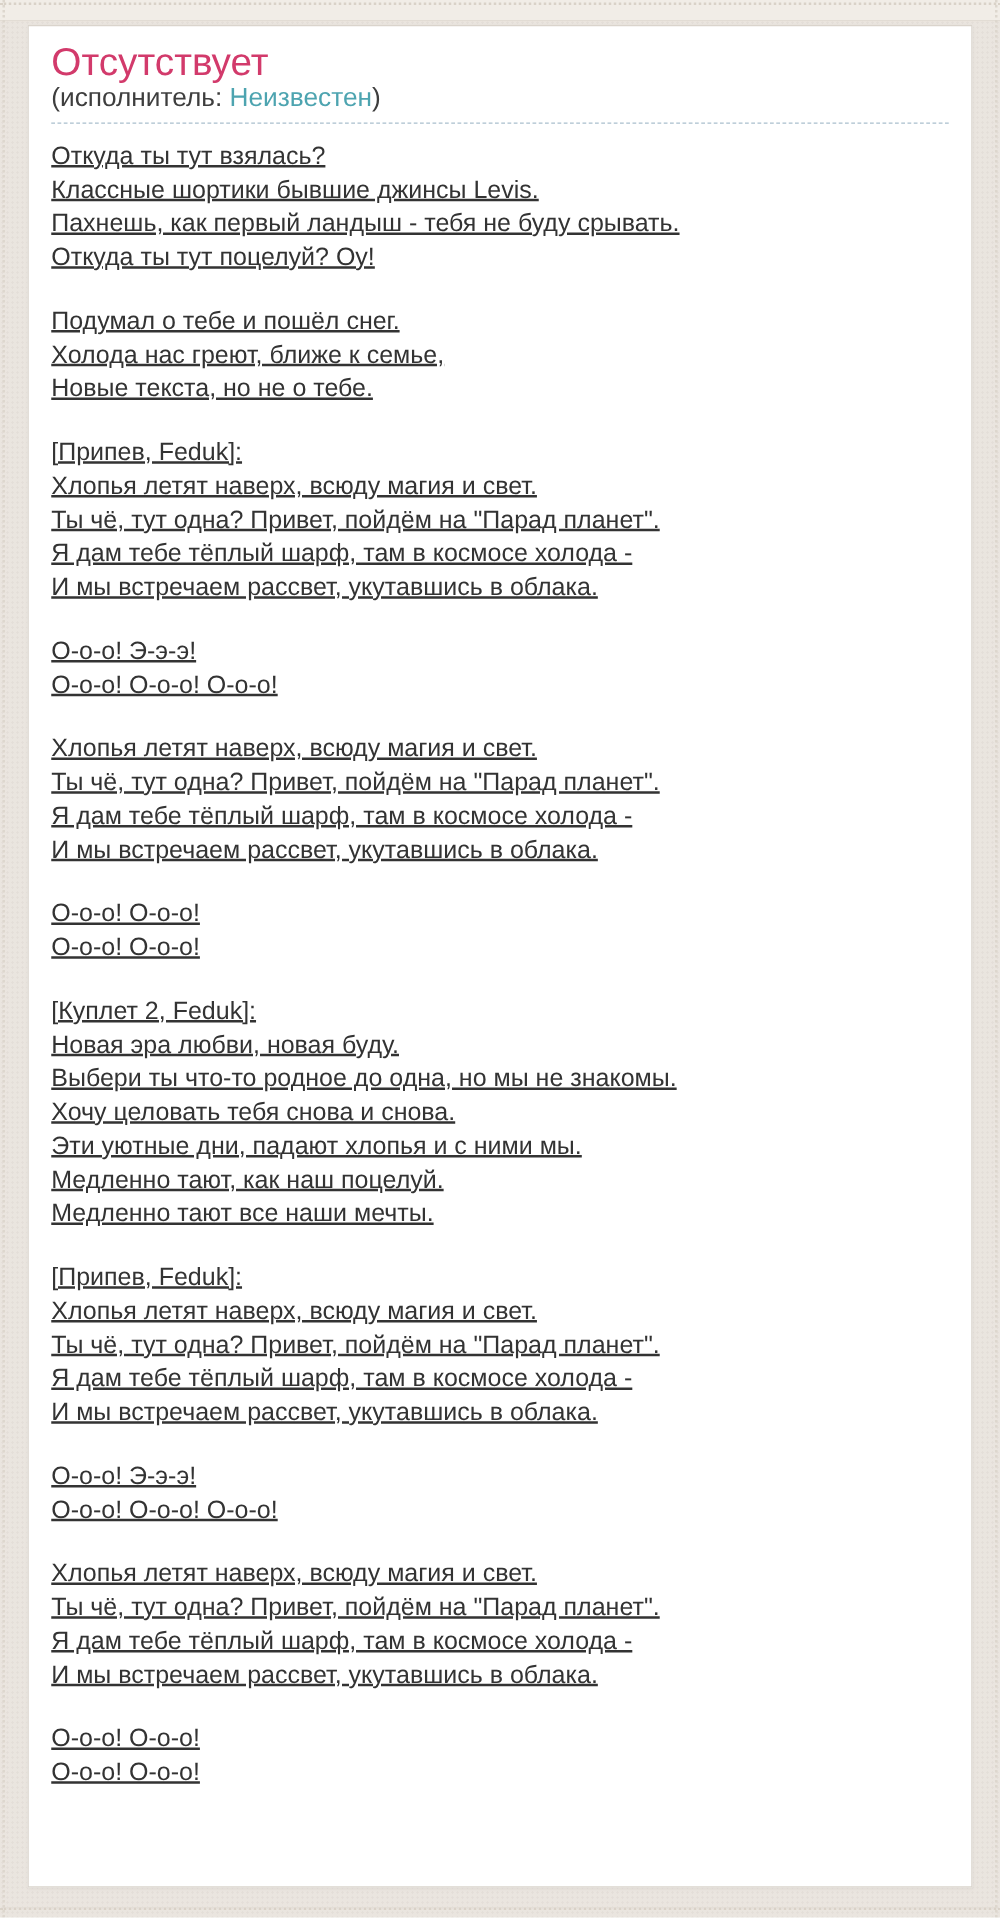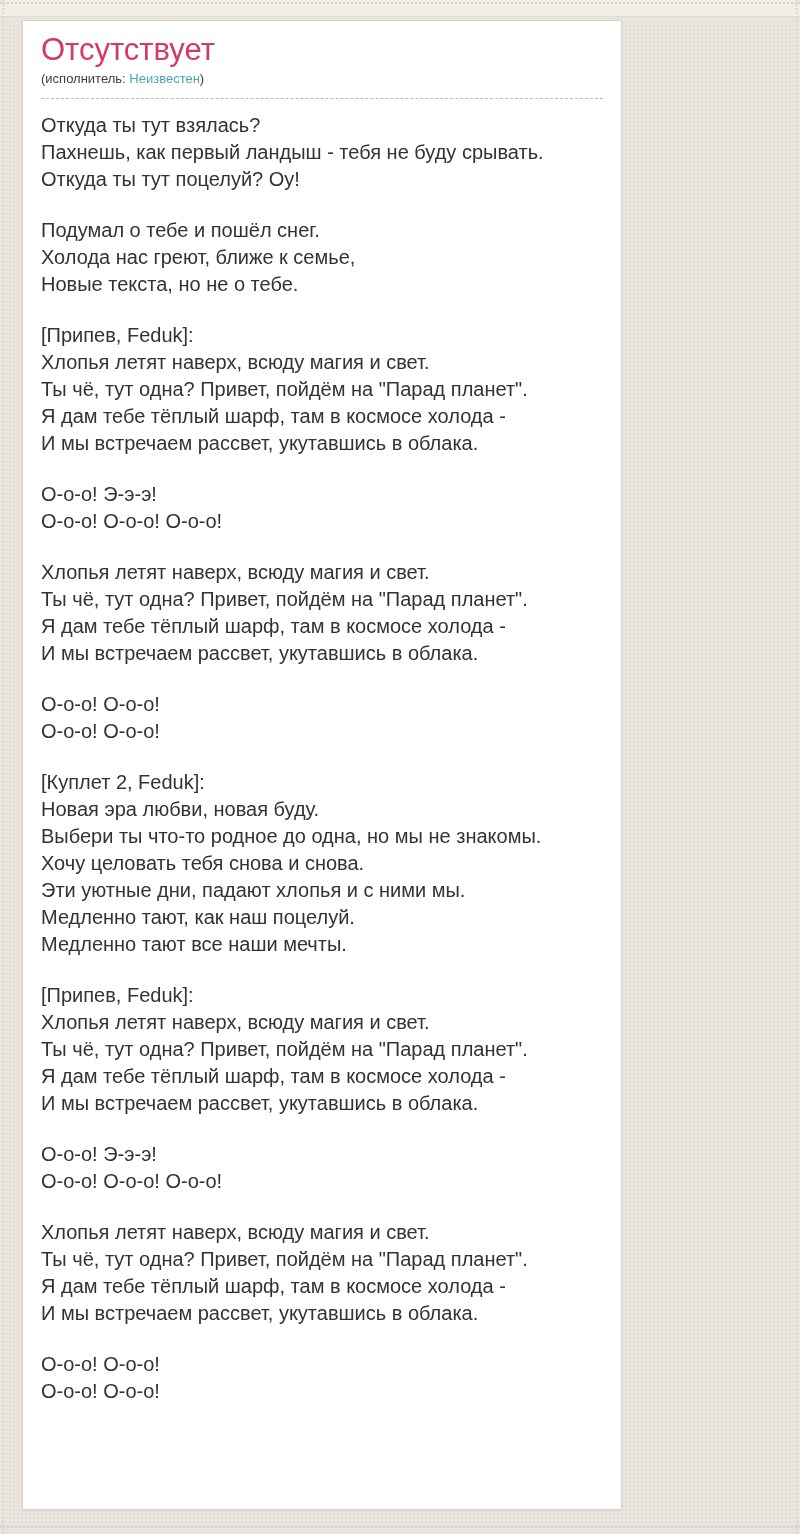--- a/index.html
+++ b/index.html
@@ -33,52 +33,52 @@
     border-left: 2px dotted #ddd7ce;
   }
   .edge-right {
     position: absolute; top: 0; bottom: 0; right: 2px; width: 0;
     border-right: 2px dotted #ddd7ce;
   }
   
   .card {
     position: absolute;
     left: 22px; top: 20px;
-    width: 600px; height: 1490px;
+    width: 756px; height: 1490px;
     background: #ffffff;
     border: 1px solid #dad4cc;
     box-shadow: 0 1px 3px rgba(0,0,0,0.05);
     padding: 12px 18px 6px 18px;
     overflow: hidden;
   }
   .song-title {
     font-size: 31px;
     font-weight: normal;
     line-height: 34px;
     color: #d23a6b;
   }
   .artist-line {
-    font-size: 13px;
+    font-size: 21px;
     line-height: 24px;
     color: #3e3e3e;
     padding-bottom: 7px;
     border-bottom: 1px dashed #a9bfcd;
   }
   .artist-link {
     color: #4da4b0;
     text-decoration: none;
     cursor: pointer;
   }
   .lyrics {
     margin-top: 13px;
     font-size: 20px;
     line-height: 27px;
     color: #333333;
   }
-  .stanza { margin-bottom: 24px; }
+  .stanza { margin-bottom: 24px; text-decoration: underline; }
   .stanza:last-child { margin-bottom: 0; }
   .line { white-space: pre-wrap; }
 </style>
 </head>
 <body>
 
 <div class="edge-top">
   <div class="stitch"></div>
 </div>
 <div class="edge-left"></div>
@@ -88,20 +88,21 @@
 <div class="card">
   <h1 class="song-title">Отсутствует</h1>
 
   <div class="artist-line">
     <span>(исполнитель: </span><a class="artist-link">Неизвестен</a><span>)</span>
   </div>
 
   <div class="lyrics">
       <div class="stanza">
         <div class="line">Откуда ты тут взялась?</div>
+        <div class="line">Классные шортики бывшие джинсы Levis.</div>
         <div class="line">Пахнешь, как первый ландыш - тебя не буду срывать.</div>
         <div class="line">Откуда ты тут поцелуй? Оу!</div>
       </div>
       <div class="stanza">
         <div class="line">Подумал о тебе и пошёл снег.</div>
         <div class="line">Холода нас греют, ближе к семье,</div>
         <div class="line">Новые текста, но не о тебе.</div>
       </div>
       <div class="stanza">
         <div class="line">[Припев, Feduk]:</div>

